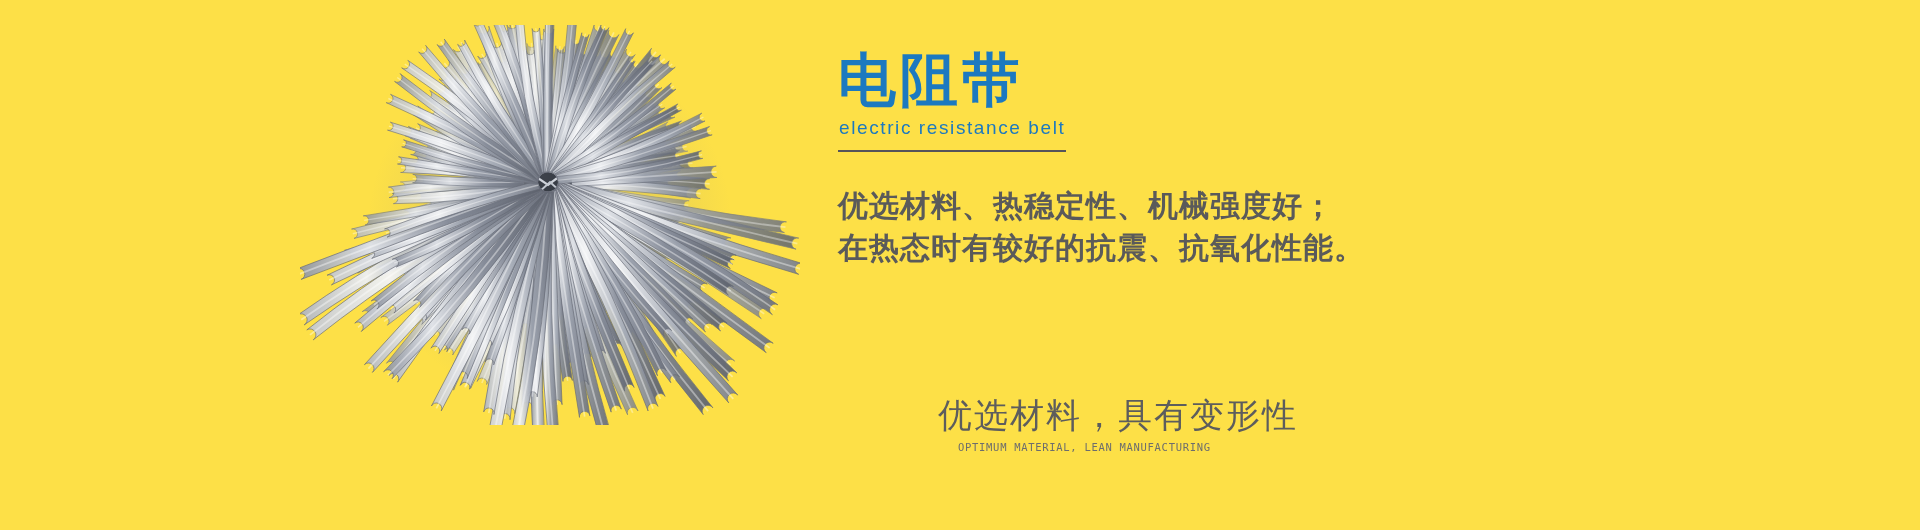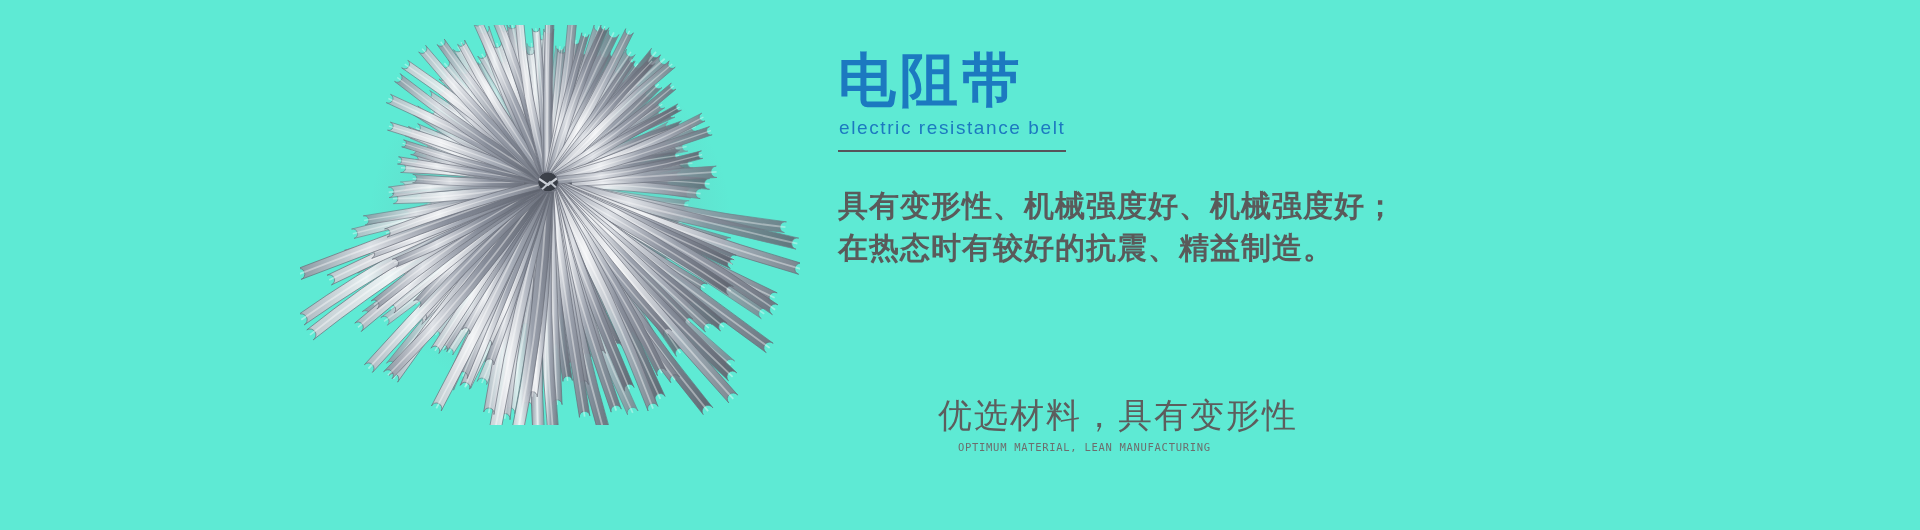--- a/index.html
+++ b/index.html
@@ -5,21 +5,21 @@
   * { margin:0; padding:0; box-sizing:border-box; }
   html, body {
     width:1920px; height:530px;
     background:#f4f4f4;
     font-family:"Liberation Sans", sans-serif;
     overflow:hidden;
   }
   #banner {
     position:relative;
     width:1920px; height:530px;
-    background:#5eead4;
+    background:#fde047;
   }
 
   
   #product-figure {
     position:absolute;
     left:300px; top:25px;
     width:500px; height:400px;
   }
   #product-figure svg { display:block; width:100%; height:100%; }
 
@@ -680,22 +680,22 @@
 
   <div id="text-column">
 
     <div id="title-cn">电阻带</div>
 
     <div id="title-en">electric resistance belt</div>
 
     <div id="title-rule"></div>
 
     <div id="description">
-      <div class="desc-line">具有变形性、机械强度好、机械强度好；</div>
-      <div class="desc-line">在热态时有较好的抗震、精益制造。</div>
+      <div class="desc-line">优选材料、热稳定性、机械强度好；</div>
+      <div class="desc-line">在热态时有较好的抗震、抗氧化性能。</div>
     </div>
   </div>
 
   <div id="tagline">
     <div id="tagline-cn">优选材料，具有变形性</div>
     <div id="tagline-en">OPTIMUM MATERIAL, LEAN MANUFACTURING</div>
   </div>
 
 </div>
 

